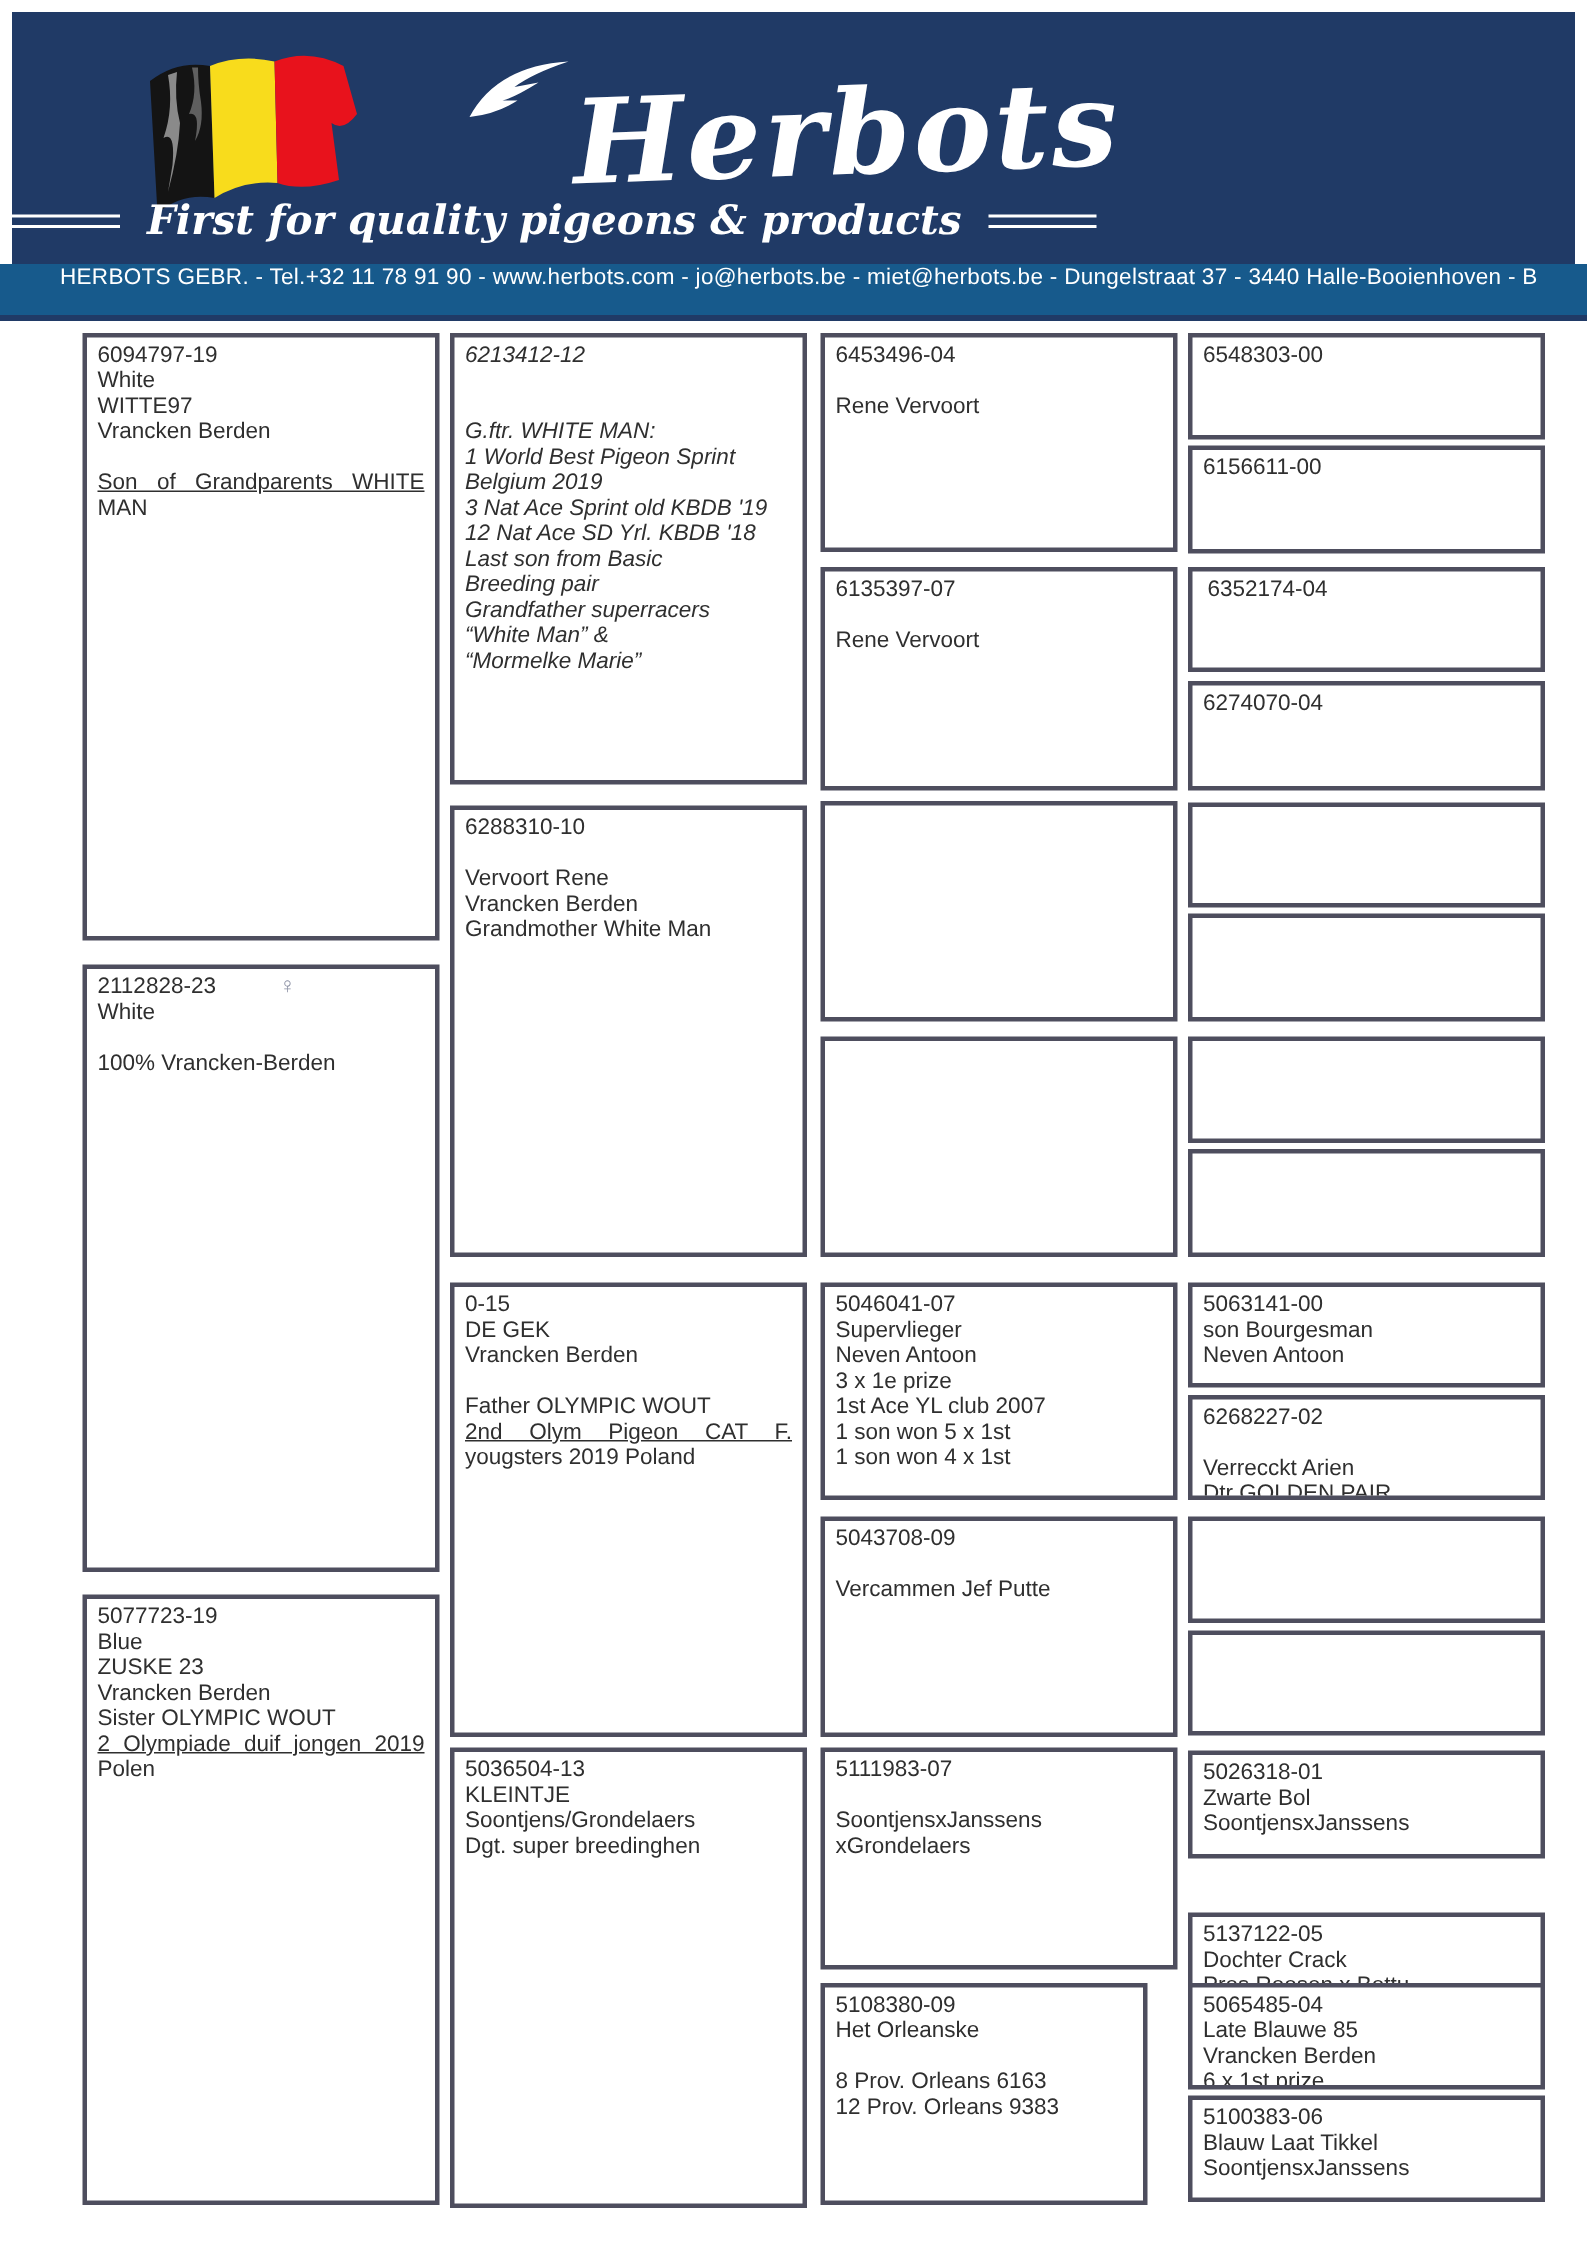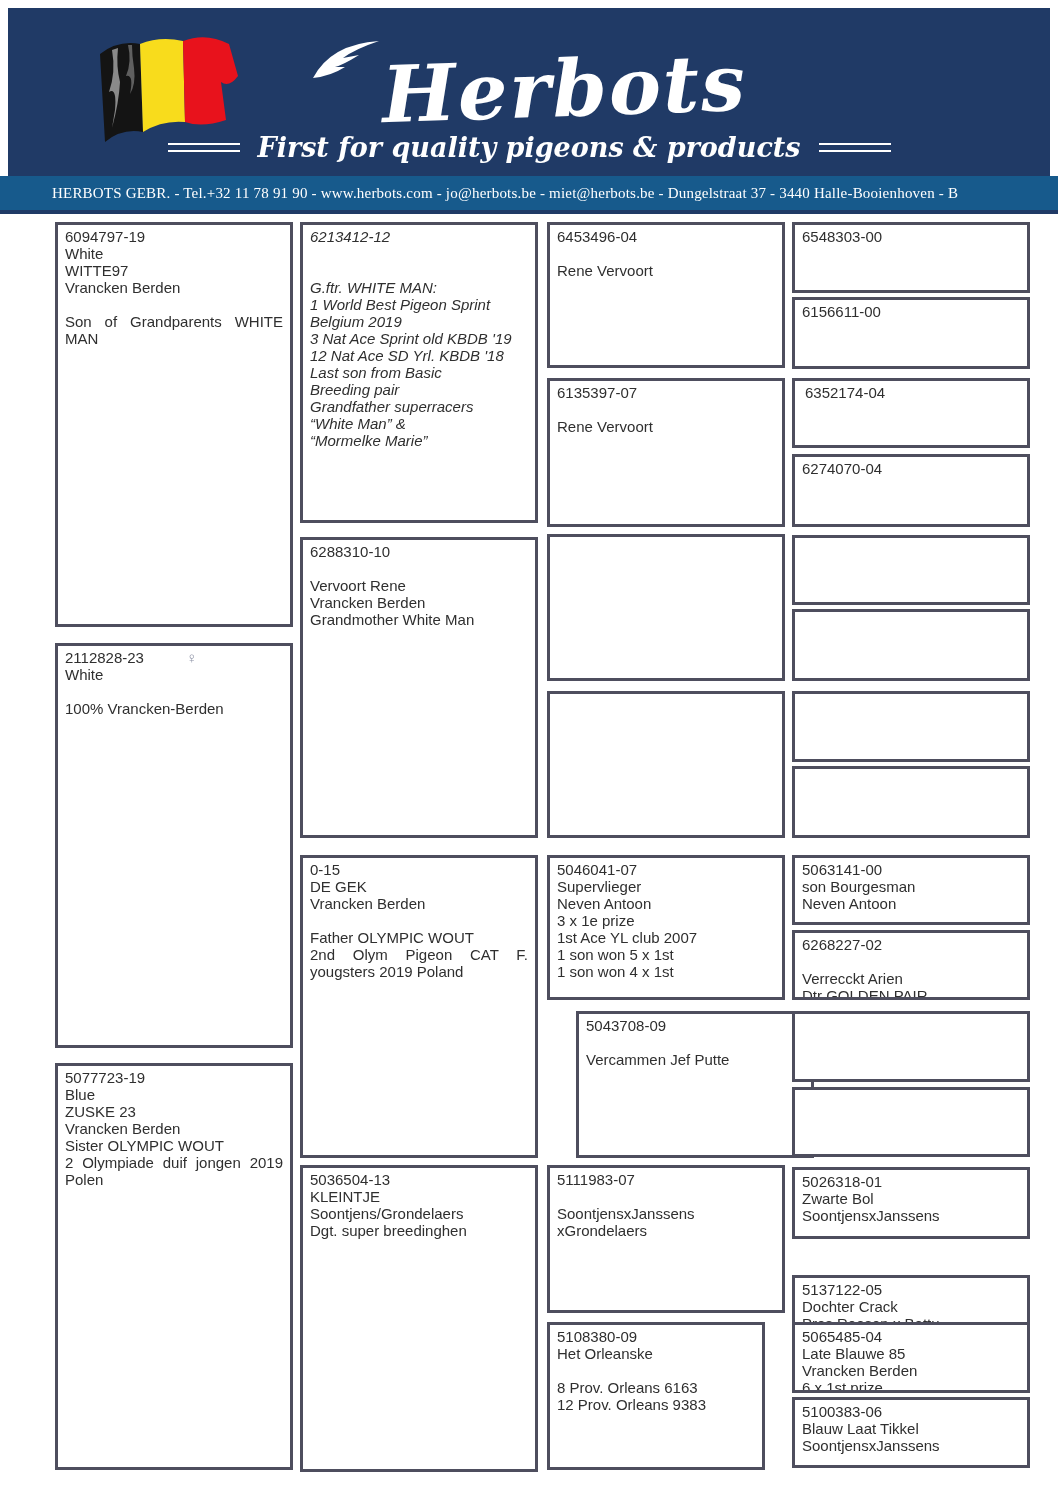--- a/index.html
+++ b/index.html
@@ -5,39 +5,39 @@
 <style>
   * { box-sizing: border-box; margin: 0; padding: 0; }
   body { background: #ffffff; font-family: "Liberation Sans", sans-serif; }
   .page { position: relative; width: 1058px; height: 1497px; background: #fff; overflow: hidden; }
 
   
   .band { position: absolute; left: 8px; right: 8px; top: 8px; height: 168px; background: #203a66; }
   .contact-bar { position: absolute; left: 0; right: 0; top: 176px; height: 38px;
                  background: #175a8c; border-bottom: 4px solid #203a66;
                  color: #fff; font-size: 15px; letter-spacing: .2px;
-                 display: flex; align-items: center; padding-left: 52px; font-family: Liberation Serif, serif; }
+                 display: flex; align-items: flex-start; padding-left: 40px; }
   .flag { position: absolute; left: 78px; top: 22px; }
   .logo-row { position: absolute; left: 0; right: 0; top: 28px; text-align: center; color: #fff; }
   .logo-text { font-family: "DejaVu Serif", serif; font-style: italic; font-weight: bold;
                font-size: 78px; line-height: 80px; letter-spacing: 2px;
                display: inline-block; transform: rotate(-2deg); }
   .feather { vertical-align: 28px; margin-right: -6px; }
   .tagline-row { position: absolute; left: 0; right: 0; top: 124px; text-align: center; color: #fff;
-                 display: flex; justify-content: center; align-items: center; gap: 18px; }
+                 display: flex; align-items: center; gap: 18px; }
   .tagline-text { font-family: "DejaVu Serif", serif; font-style: italic; font-weight: bold;
                   font-size: 27px; white-space: nowrap; }
   .rule2 { width: 72px; height: 9px; border-top: 2.5px solid #fff; border-bottom: 2.5px solid #fff; }
 
   
   #pedigree .box { position: absolute; background: #fff; border: 3px solid #4e4e5e;
                    padding: 3px 7px 0 7px; overflow: hidden; }
   #pedigree .line { min-height: 17px; line-height: 17px; font-size: 15px; color: #2f2f2f;
                     white-space: normal; }
-  #pedigree .line.j { text-align: justify; text-align-last: justify; }
+  #pedigree .line.j { text-align: justify; text-align-last: justify; text-decoration: underline; }
   #pedigree .sex { color: #8e93a6; margin-left: 42px; font-size: 15px; }
 </style>
 </head>
 <body>
 
 <div class="page">
 
   <div class="band">
 
     <svg class="flag" width="160" height="134" viewBox="0 0 160 134" aria-hidden="true">
@@ -142,21 +142,21 @@
       <div class="box" style="left: 547px; top: 691px; width: 238px; height: 147px;"></div>
       <div class="box" style="left: 547px; top: 855px; width: 238px; height: 145px;">
         <div class="line">5046041-07</div>
         <div class="line">Supervlieger</div>
         <div class="line">Neven Antoon</div>
         <div class="line">3 x 1e prize</div>
         <div class="line">1st Ace YL club 2007</div>
         <div class="line">1 son won 5 x 1st</div>
         <div class="line">1 son won 4 x 1st</div>
       </div>
-      <div class="box" style="left: 576px; top: 1011px; width: 238px; height: 147px;">
+      <div class="box" style="left: 547px; top: 1011px; width: 238px; height: 147px;">
         <div class="line">5043708-09</div>
         <div class="line"></div>
         <div class="line">Vercammen Jef Putte</div>
       </div>
       <div class="box" style="left: 547px; top: 1165px; width: 238px; height: 148px;">
         <div class="line">5111983-07</div>
         <div class="line"></div>
         <div class="line">SoontjensxJanssens</div>
         <div class="line">xGrondelaers</div>
       </div>

